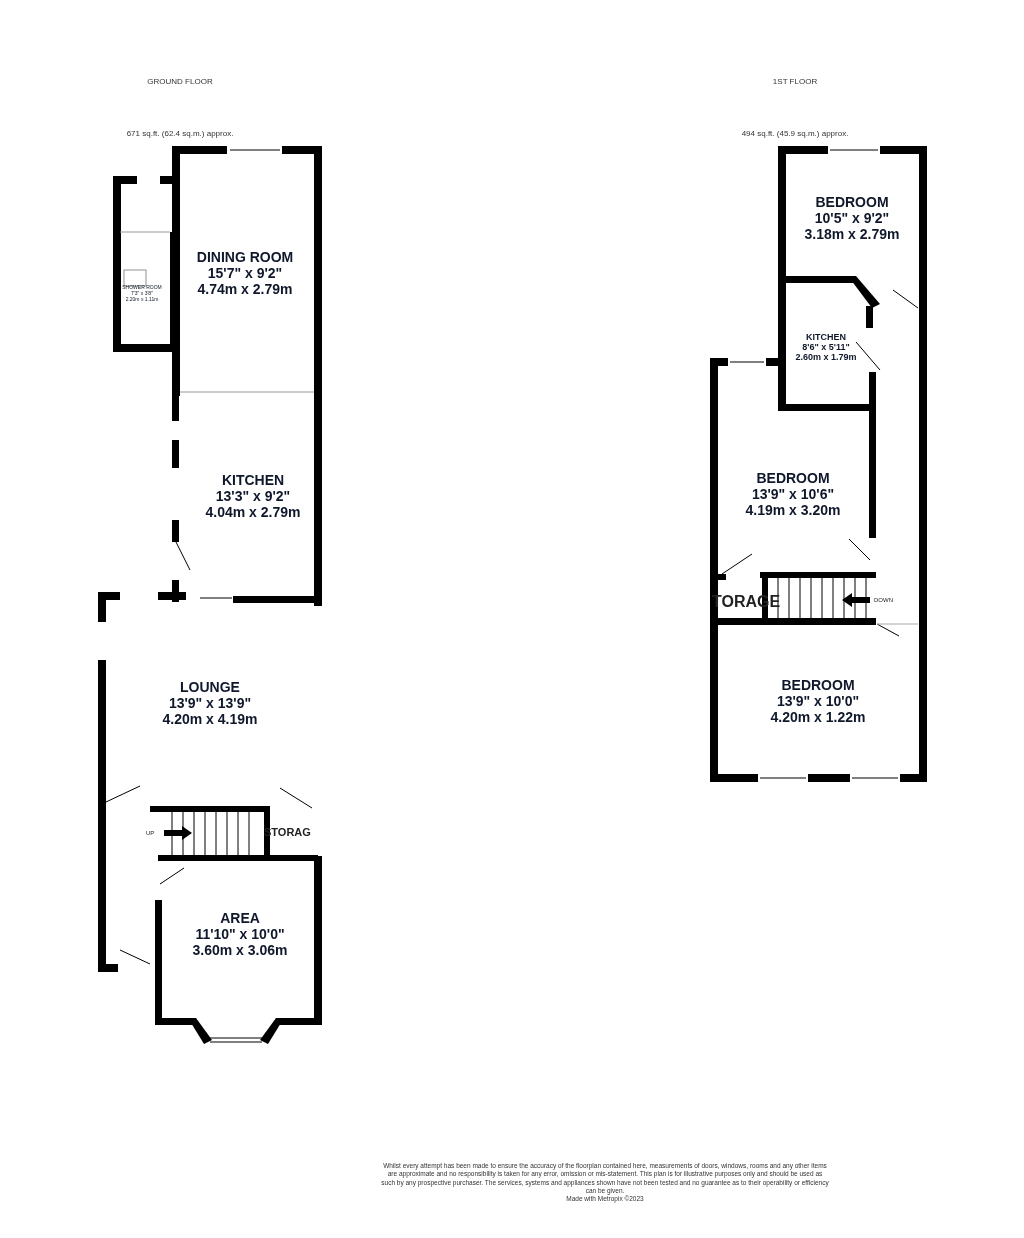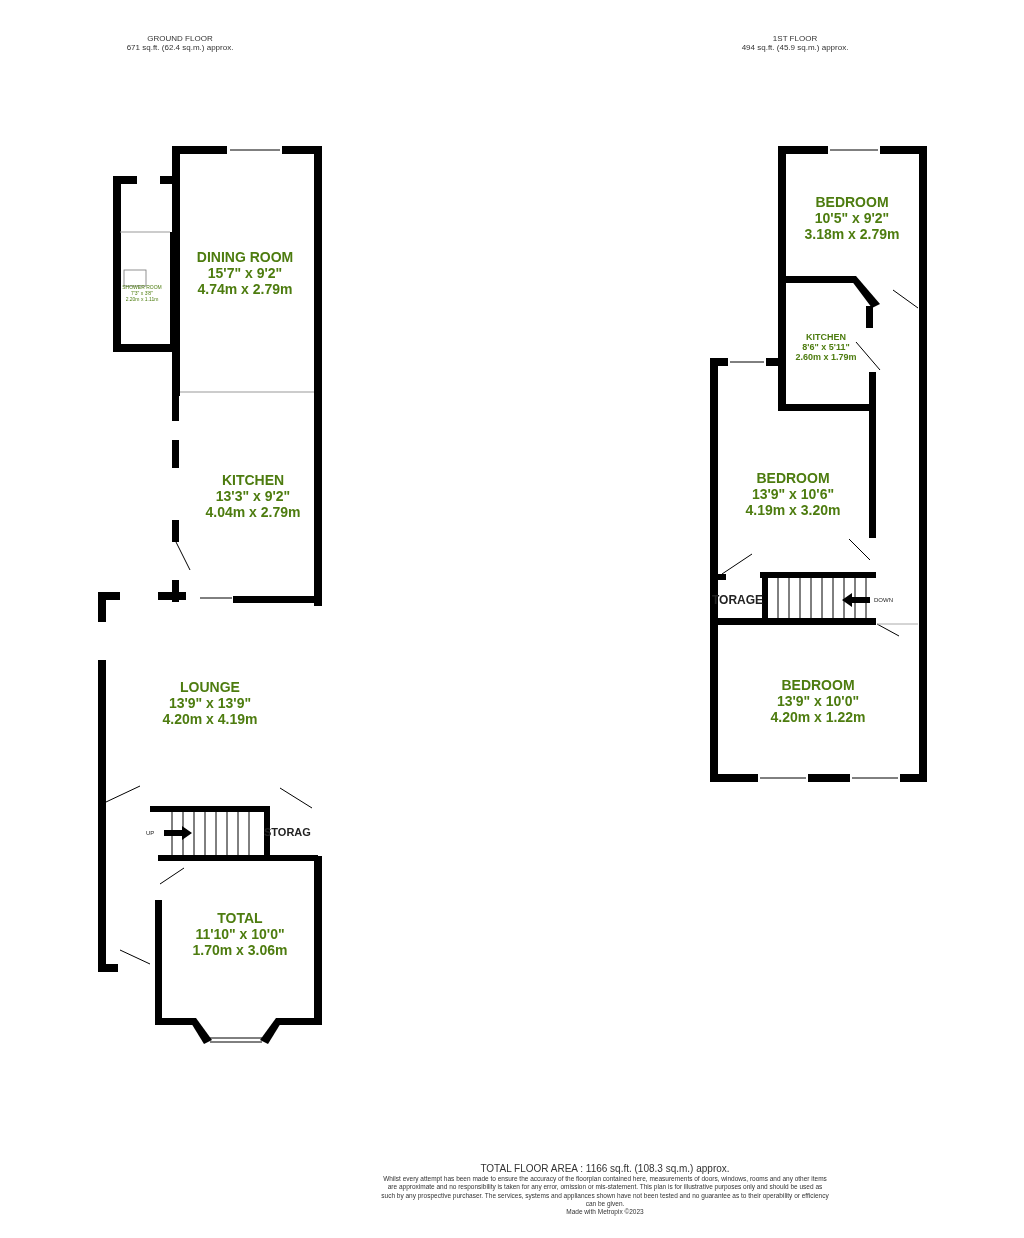--- a/index.html
+++ b/index.html
@@ -1,21 +1,21 @@
 <!DOCTYPE html>
 <html><head>
   <meta charset="utf-8">
   <style>
     html, body { margin: 0; padding: 0; background: #ffffff; }
     body { width: 1024px; height: 1238px; position: relative; overflow: hidden;
            font-family: "Liberation Sans", "DejaVu Sans", sans-serif; color: #222; }
     .floor-header { position: absolute; text-align: center; font-size: 8px; line-height: 9px; color: #333; }
-    .floor-header .t { display:block; }
+    .floor-header .t { display:block;margin-top:43px; }
     svg.plan { position: absolute; left: 0; top: 0; }
-    .room-label { position: absolute; text-align: center; font-weight: bold; color: #4d7c0f; white-space: nowrap; }
+    .room-label { position: absolute; text-align: center; font-weight: bold; color: #0f172a; white-space: nowrap; }
     .room-label .n { display:block; font-size: 14px; line-height: 16px; }
     .room-label .d { display:block; font-size: 14px; line-height: 16px; }
     .room-label.small .n, .room-label.small .d { font-size: 9px; line-height: 10px; }
     .room-label.tiny .n, .room-label.tiny .d { font-size: 5px; line-height: 6px; font-weight: normal; }
     .tag { position: absolute; font-size: 12px; font-weight: bold; color: #222; }
     .tag.sm { font-size: 6px; font-weight: normal; }
     .footer { position: absolute; left: 380px; top: 1162px; width: 450px; text-align: center; color: #333; }
     .footer .total { font-size: 10px; line-height: 13px; display:block; }
     .footer .disc { font-size: 6.5px; line-height: 8.3px; display:block; }
   </style>
@@ -156,23 +156,23 @@
   <span class="n">KITCHEN</span>
   <span class="d">13'3"  x 9'2"</span>
   <span class="d">4.04m  x 2.79m</span>
 </div>
 <div class="room-label" style="left:130px; top:679px; width:160px;">
   <span class="n">LOUNGE</span>
   <span class="d">13'9"  x 13'9"</span>
   <span class="d">4.20m  x 4.19m</span>
 </div>
 <div class="room-label" style="left:165px; top:910px; width:150px;">
-  <span class="n">TOTAL</span>
+  <span class="n">AREA</span>
   <span class="d">11'10"  x 10'0"</span>
-  <span class="d">1.70m  x 3.06m</span>
+  <span class="d">3.60m  x 3.06m</span>
 </div>
 <span class="tag" style="left:264px; top:826px; font-size:11px;">STORAG</span>
 <span class="tag sm" style="left:146px; top:830px;">UP</span>
 
 <div class="room-label" style="left:786px; top:194px; width:132px;">
   <span class="n">BEDROOM</span>
   <span class="d">10'5"  x 9'2"</span>
   <span class="d">3.18m  x 2.79m</span>
 </div>
 <div class="room-label small" style="left:784px; top:332px; width:84px;">
@@ -183,20 +183,19 @@
 <div class="room-label" style="left:718px; top:470px; width:150px;">
   <span class="n">BEDROOM</span>
   <span class="d">13'9"  x 10'6"</span>
   <span class="d">4.19m  x 3.20m</span>
 </div>
 <div class="room-label" style="left:718px; top:677px; width:200px;">
   <span class="n">BEDROOM</span>
   <span class="d">13'9"  x 10'0"</span>
   <span class="d">4.20m  x 1.22m</span>
 </div>
-<span class="tag" style="left:712px; top:593px; font-size:12px;">TORAGE</span>
+<span class="tag" style="left:712px; top:593px; font-size:16px;">TORAGE</span>
 <span class="tag sm" style="left:874px; top:597px;">DOWN</span>
 
 <div class="footer">
-  <span class="total">TOTAL FLOOR AREA : 1166 sq.ft. (108.3 sq.m.) approx.</span>
   <span class="disc">Whilst every attempt has been made to ensure the accuracy of the floorplan contained here, measurements of doors, windows, rooms and any other items are approximate and no responsibility is taken for any error, omission or mis-statement. This plan is for illustrative purposes only and should be used as such by any prospective purchaser. The services, systems and appliances shown have not been tested and no guarantee as to their operability or efficiency can be given.</span>
   <span class="disc">Made with Metropix ©2023</span>
 </div>
 
 </body></html>

